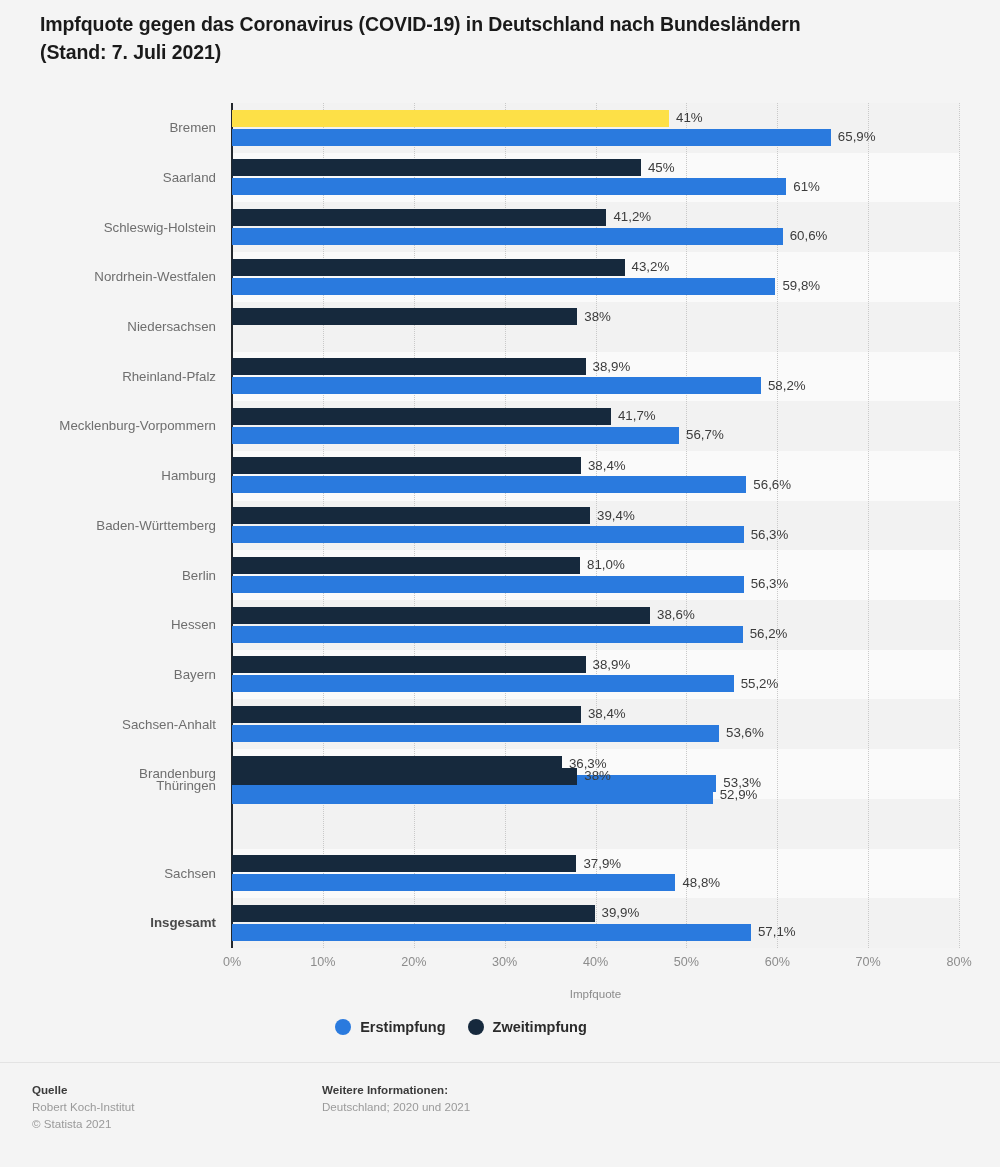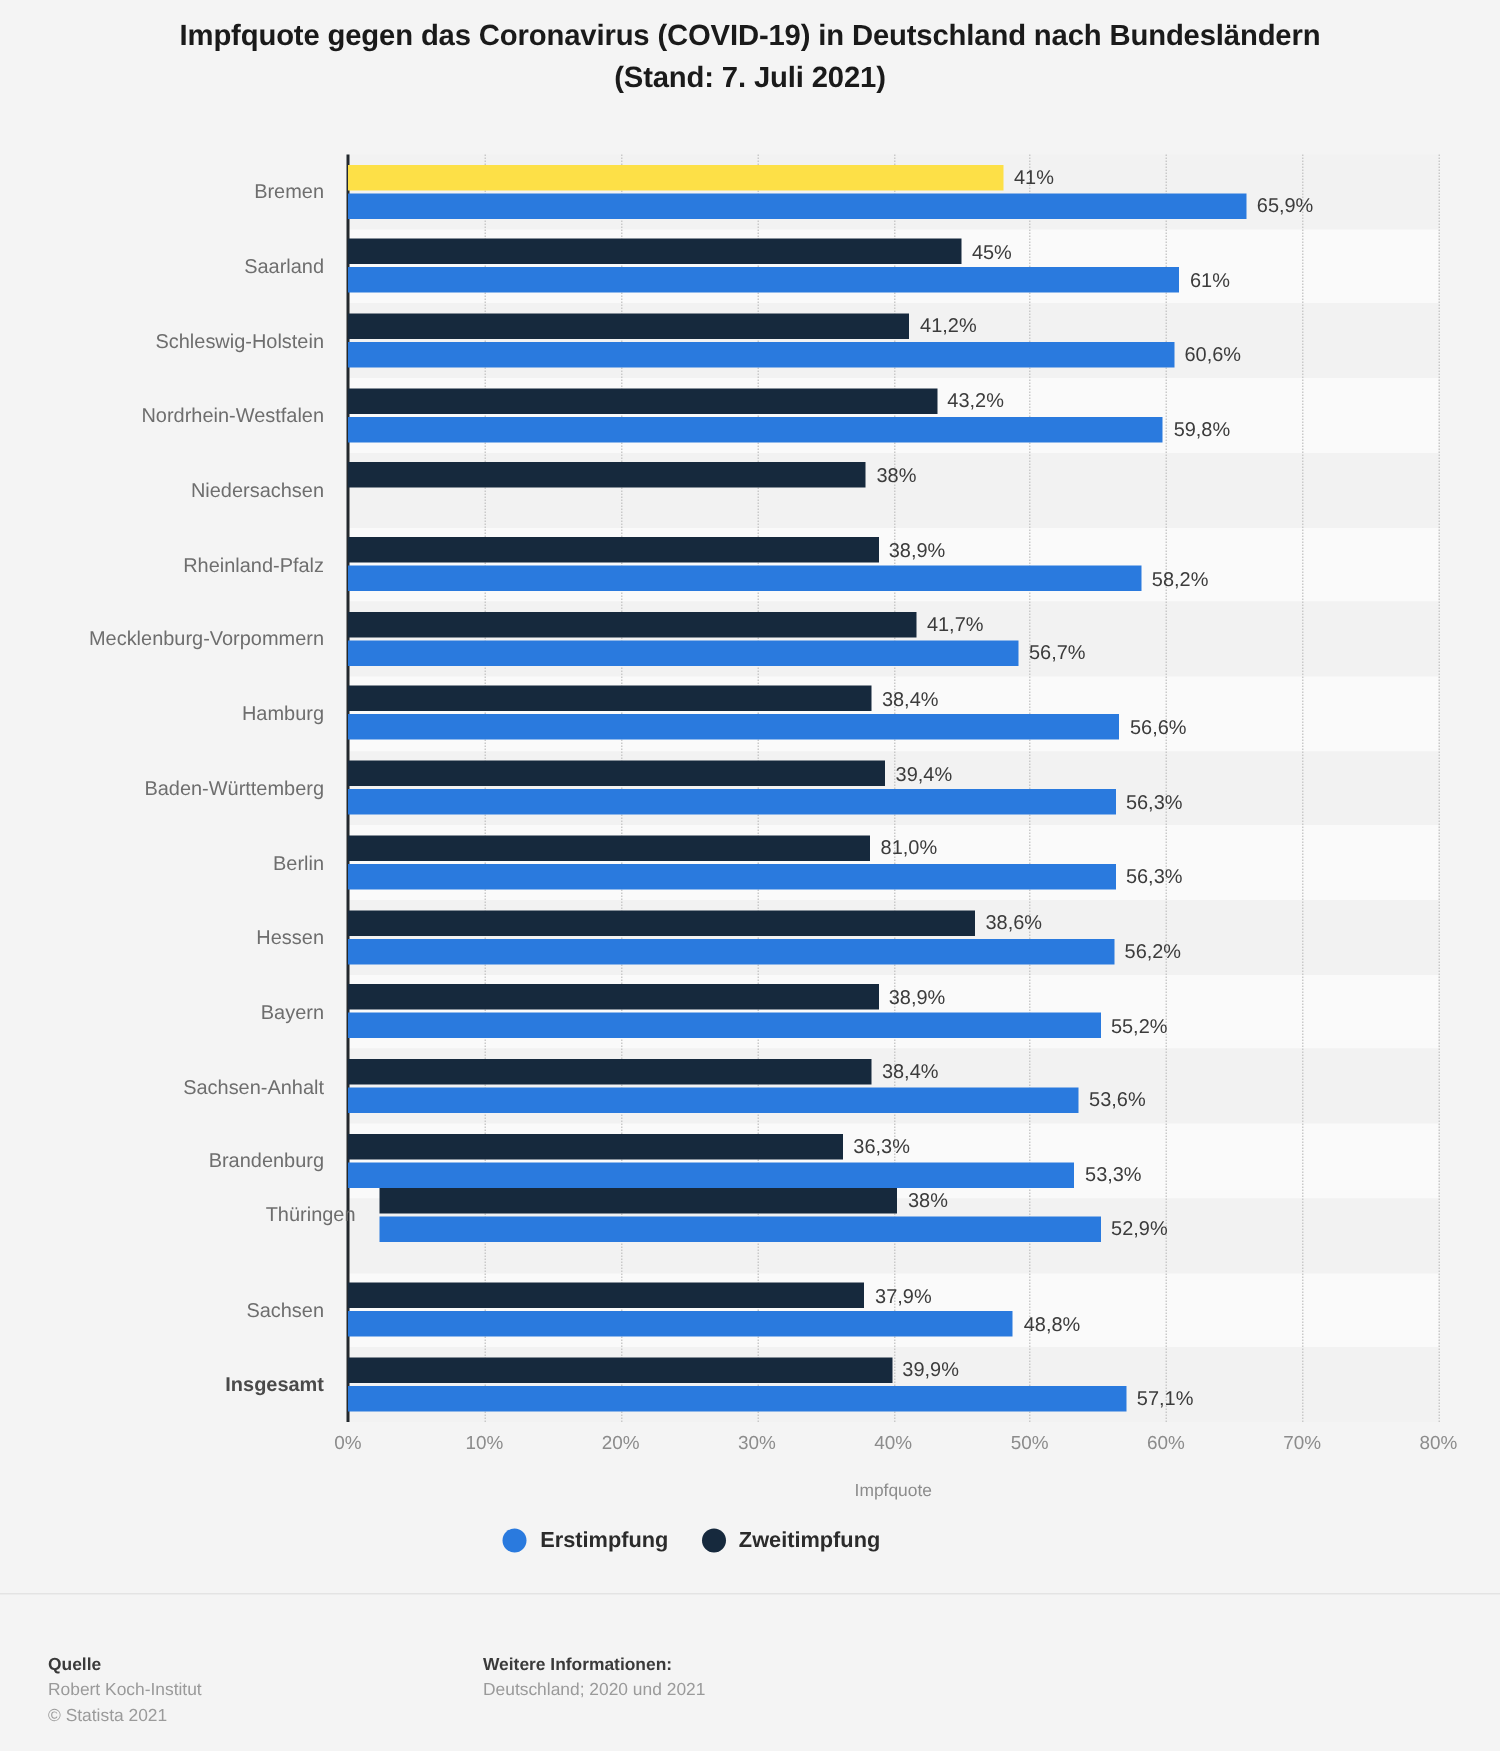--- a/index.html
+++ b/index.html
@@ -18,22 +18,21 @@
     height: 1167px;
     background: #f4f4f4;
     overflow: hidden;
   }
 
   
   #title-block {
     position: absolute;
     left: 0; top: 10px;
     width: 1000px;
-    text-align: center;
-    padding: 0 66px;
+    padding: 0 40px;
   }
   #title-line1, #title-line2 {
     font-size: 19.5px;
     font-weight: bold;
     color: #1a1a1a;
     line-height: 28px;
     letter-spacing: -0.1px;
   }
 
   
@@ -179,21 +178,20 @@
   }
   #footer { position: absolute; left: 0; top: 1075px; width: 1000px; height: 92px; }
   #src-block  { position: absolute; left: 32px;  top: 6px; }
   #info-block { position: absolute; left: 322px; top: 6px; }
   .foot-head {
     font-size: 11.6px;
     font-weight: bold;
     color: #3a3a3a;
     line-height: 17px;
     white-space: nowrap;
-    margin-top: 20px;
   }
   .foot-line {
     font-size: 11.6px;
     color: #9a9a9a;
     line-height: 17px;
     white-space: nowrap;
   }
 </style>
 </head>
 <body>
@@ -353,21 +351,21 @@
         </div>
         <div class="row" style="top: 646.176px;">
           <div class="catlabel">Brandenburg</div>
           <div class="bar second" style="width: 329.876px; background: rgb(22, 41, 61);">
             <span class="barval">36,3%</span>
           </div>
           <div class="bar first" style="width: 484.364px; background: rgb(42, 122, 222);">
             <span class="barval">53,3%</span>
           </div>
         </div>
-        <div class="row" style="top: 682px; margin-left: 21px;">
+        <div class="row" style="top: 658px;">
           <div class="catlabel">Thüringen</div>
           <div class="bar second" style="width: 345.325px; background: rgb(22, 41, 61);">
             <span class="barval">38%</span>
           </div>
           <div class="bar first" style="width: 480.729px; background: rgb(42, 122, 222);">
             <span class="barval">52,9%</span>
           </div>
         </div>
         <div class="row" style="top: 745.588px;">
           <div class="catlabel">Sachsen</div>

